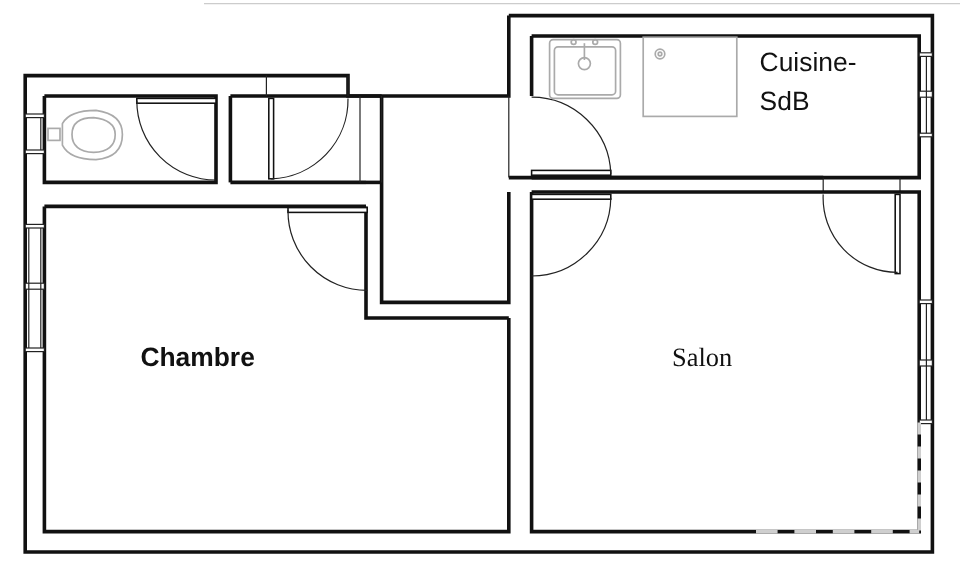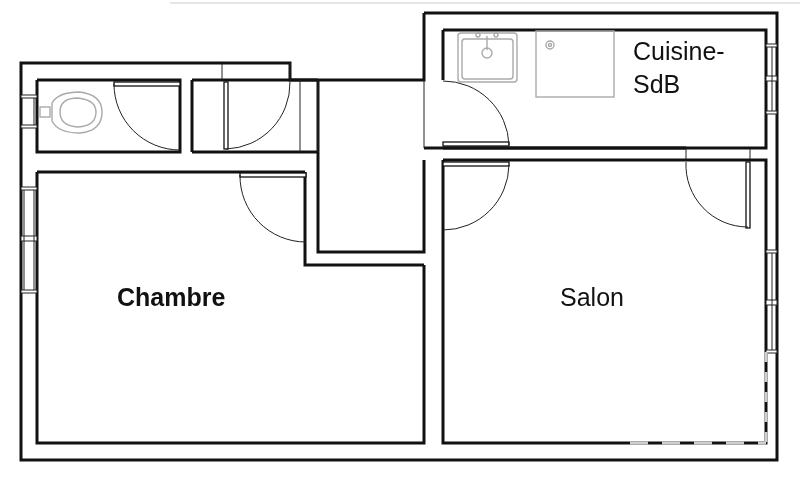--- a/index.html
+++ b/index.html
@@ -8,21 +8,21 @@
     .wall { fill: none; stroke: #111; stroke-width: 3; }
     .inner { fill: none; stroke: #222; stroke-width: 1; }
     .swing { fill: none; stroke: #222; stroke-width: 1; }
     .leaf { fill: #fff; stroke: #111; stroke-width: 1.3; }
     .fixture { fill: none; stroke: #aaa; stroke-width: 1.4; }
     .win { fill: #fff; stroke: #222; stroke-width: 1; }
     .label {
       position: absolute;
       font-family: "Liberation Sans", sans-serif;
       color: #111;
-      font-size: 25px;
+      font-size: 22px;
       line-height: 33px;
       white-space: pre-line;
     }
     .faint { fill: none; stroke: #ccc; stroke-width: 1; }
   </style>
 </head>
 <body>
 
 <svg class="plan" viewBox="0 0 800 489" xmlns="http://www.w3.org/2000/svg">
 
@@ -143,13 +143,13 @@
 
   <g>
     <line x1="766" y1="352" x2="766" y2="443" stroke="#cfcfcf" stroke-width="3" stroke-dasharray="10 10"></line>
     <line x1="630" y1="443" x2="766" y2="443" stroke="#cfcfcf" stroke-width="3" stroke-dasharray="18 14"></line>
   </g>
 </svg>
 
 <div class="label" style="left:633px; top:35px;">Cuisine-
 SdB</div>
 <div class="label" style="left:117px; top:281px;font-weight:bold;">Chambre</div>
-<div class="label" style="left:560px; top:281px;">Salon</div>
+<div class="label" style="left:560px; top:281px;font-family:Liberation Serif, serif;">Salon</div>
 
 </body></html>

